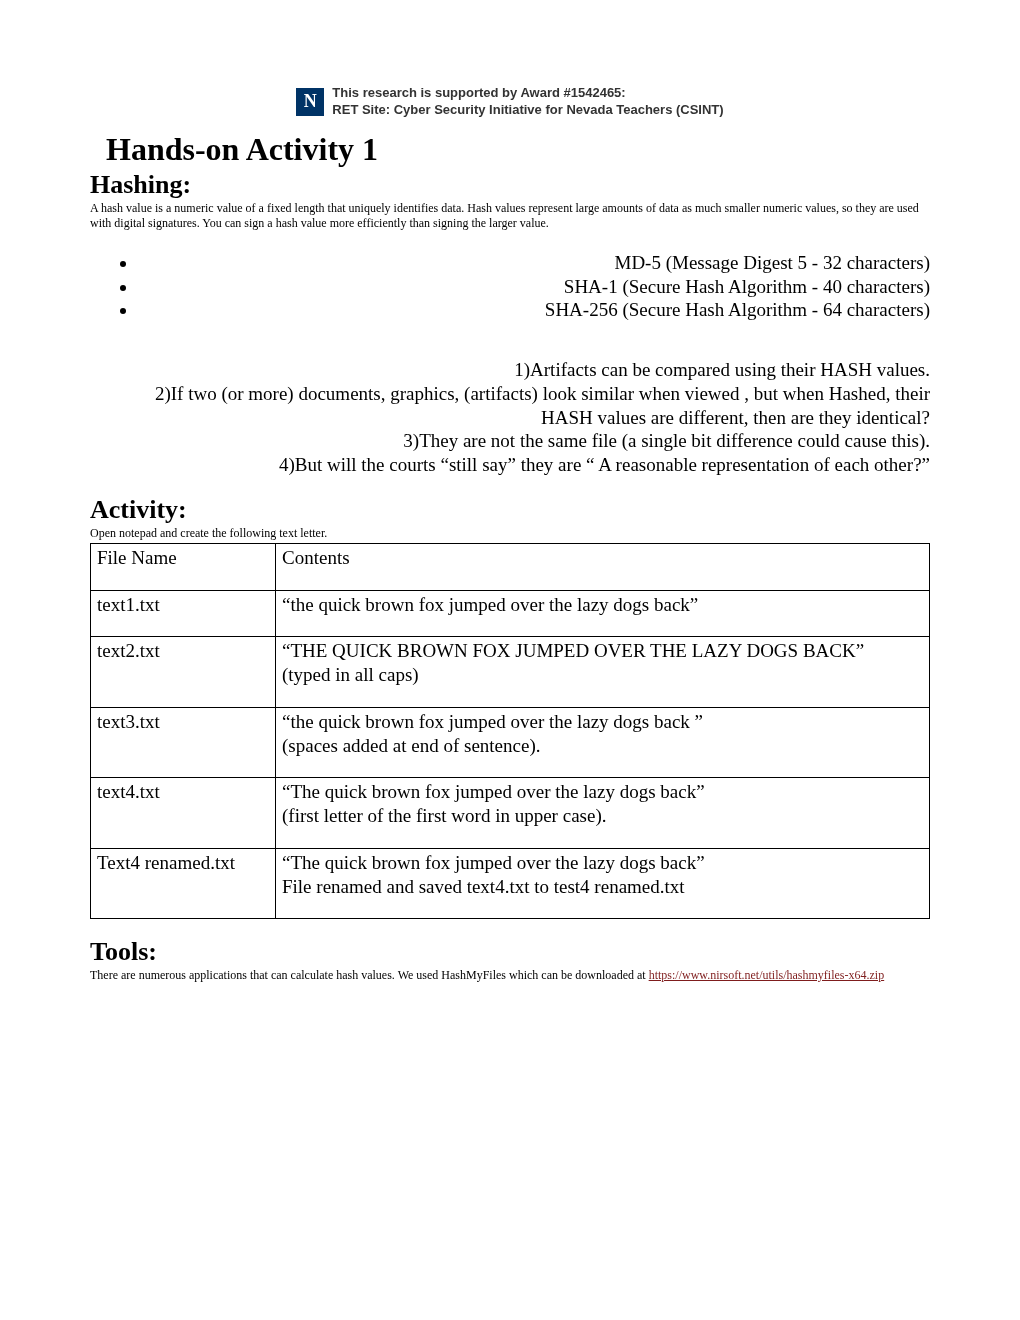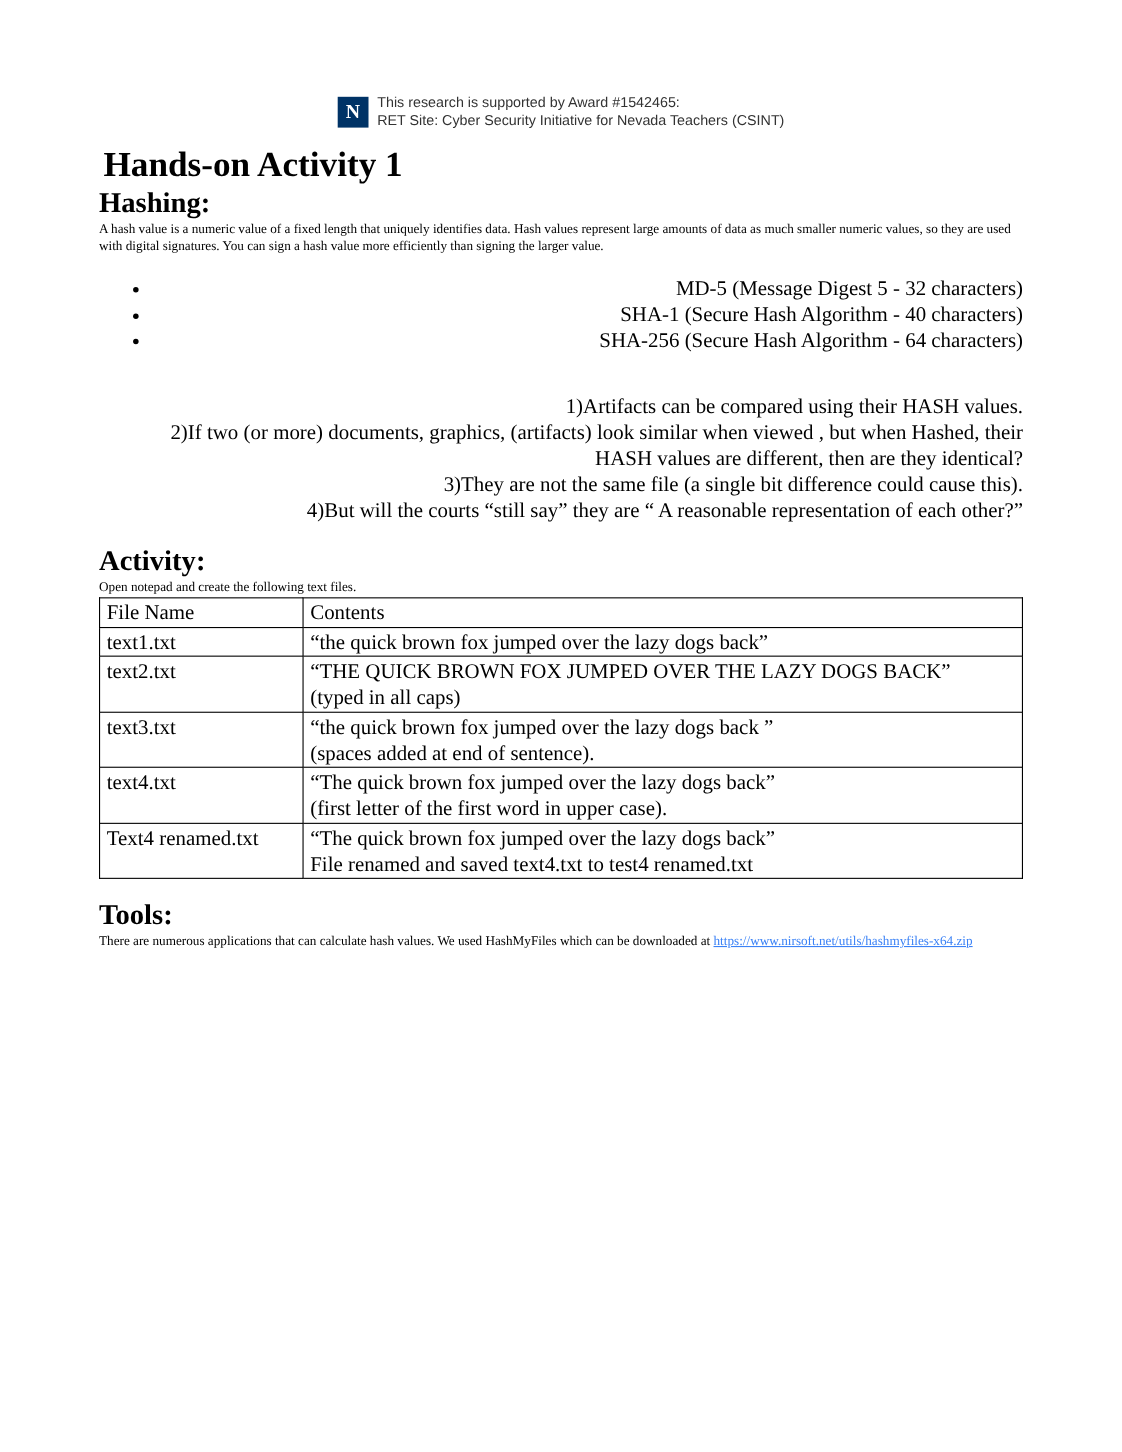--- a/index.html
+++ b/index.html
@@ -31,25 +31,26 @@
       color: #fff;
       font-family: serif;
       font-size: 18px;
       font-weight: bold;
     }
     .banner-text {
       font-family: Arial, Helvetica, sans-serif;
       font-size: 13px;
       color: #333;
       line-height: 1.3;
+      font-weight: bold;
     }
     h1 {
       font-size: 32px;
       font-weight: bold;
-      margin: 0 0 2px 4px;
+      margin: 0 0 2px 16px;
       font-family: "Times New Roman", Times, serif;
     }
     .subhead {
       font-size: 26px;
       font-weight: bold;
       margin: 0;
     }
     .body-text {
       font-size: 12px;
       line-height: 1.25;
@@ -93,31 +94,31 @@
       border-collapse: collapse;
       width: 100%;
       margin-top: 2px;
     }
     table.files th, table.files td {
       border: 1px solid #000;
       font-size: 19px;
       font-weight: normal;
       text-align: left;
       vertical-align: top;
-      padding: 2px 6px 0 6px;
+      padding: 2px 6px 20px 6px;
       line-height: 1.25;
     }
     table.files th {
       font-weight: normal;
     }
     .col-filename {
       width: 172px;
     }
     a.link {
-      color: #3b82f6;
+      color: #7f1d1d;
       text-decoration: underline;
     }
     .row-tall td {
       padding-bottom: 24px;
     }
     .row-med td {
       padding-bottom: 20px;
     }
   </style>
 </head>
@@ -152,21 +153,21 @@
   <ol class="numbered">
     <li>Artifacts can be compared using their HASH values.</li>
     <li>If two (or more) documents, graphics, (artifacts) look similar when viewed , but when Hashed, their HASH values are different, then are they identical?</li>
     <li>They are not the same file (a single bit difference could cause this).</li>
     <li>But will the courts “still say” they are “ A reasonable representation of each other?”</li>
   </ol>
 
   <div class="spacer"></div>
 
   <p class="subhead">Activity:</p>
-  <p class="body-text">Open notepad and create the following text files.</p>
+  <p class="body-text">Open notepad and create the following text letter.</p>
 
   <table class="files">
     <tbody>
         <tr>
       <th class="col-filename">File Name</th>
       <th>Contents</th>
     </tr>
     <tr class="row-tall">
       <td>text1.txt</td>
       <td>

